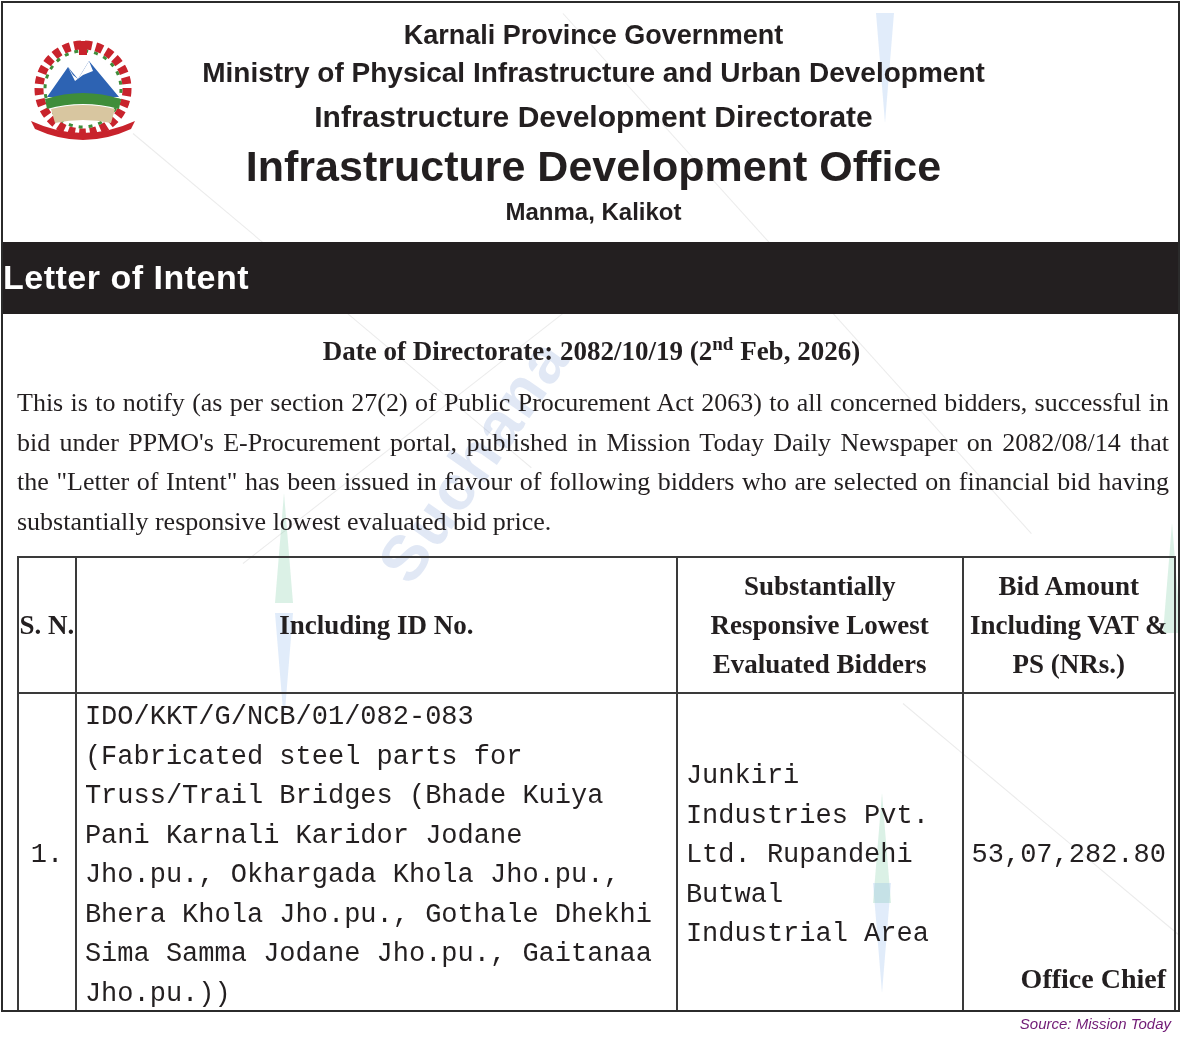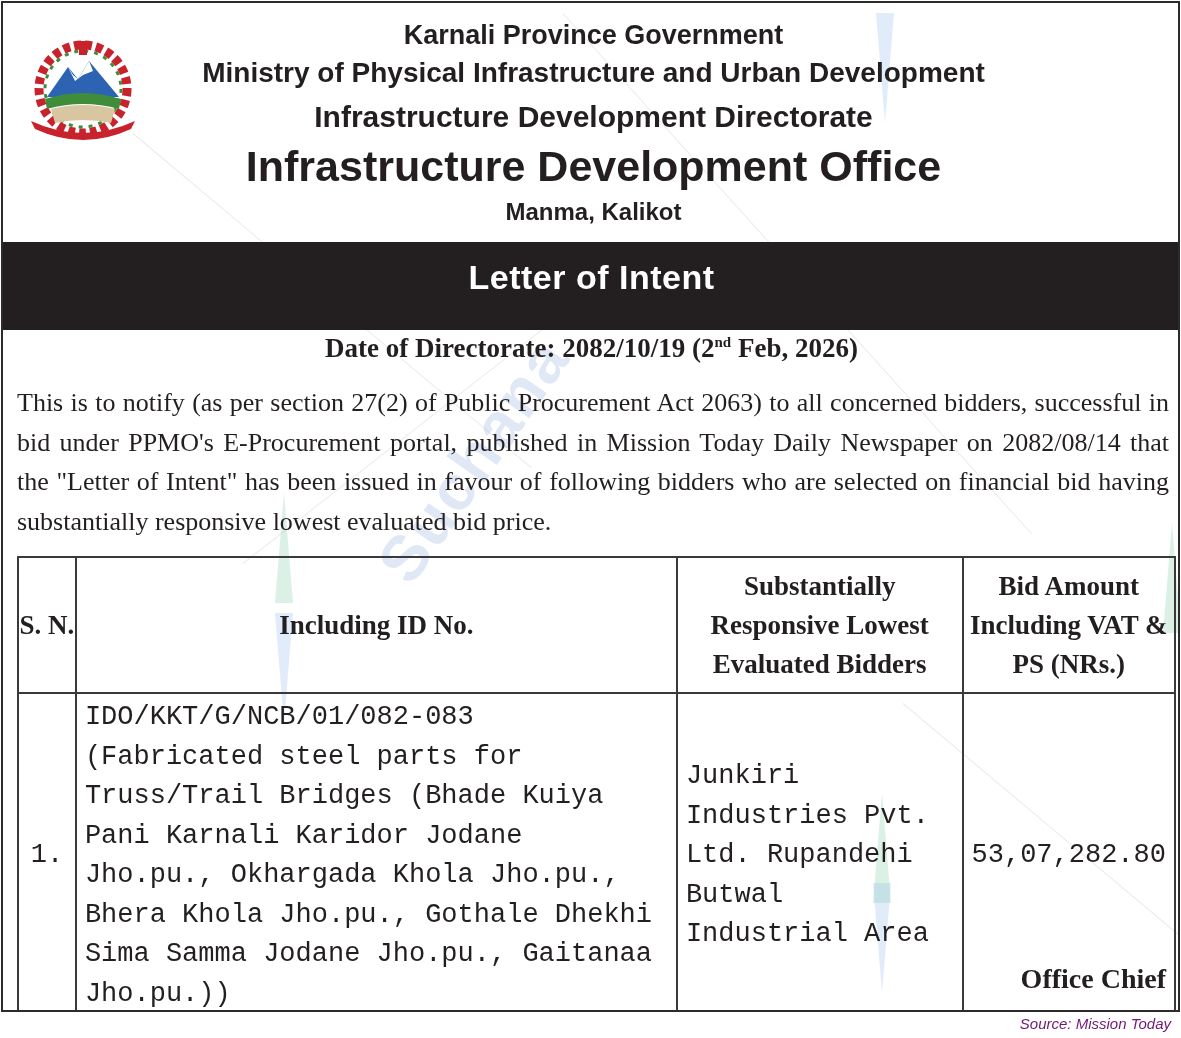--- a/index.html
+++ b/index.html
@@ -25,31 +25,31 @@
   
   .emblem { position: absolute; left: 20px; top: 36px; width: 120px; height: 104px; }
   .hdr { position: absolute; left: 0; width: 1181px; text-align: center; font-family: "Liberation Sans", sans-serif; font-weight: bold; color: #231f20; }
   .hdr-1 { top: 17px; font-size: 27px; left: 0; width: 1181px; }
   .hdr-2 { top: 54px; font-size: 28px; }
   .hdr-3 { top: 97px; font-size: 30px; }
   .hdr-4 { top: 139px; font-size: 43px; }
   .hdr-5 { top: 195px; font-size: 24px; }
 
   .banner {
-    position: absolute; left: 0; top: 239px; width: 1177px; height: 88px;
-    background: #231f20; color: #ffffff; text-align: center;
+    position: absolute; left: 0; top: 239px; width: 1177px; height: 72px;
+    background: #231f20; color: #ffffff; 
     font-family: "Liberation Sans", sans-serif; font-weight: bold; font-size: 34px;
     line-height: 71px; letter-spacing: 0.5px;
   }
 
   .pubdate {
     position: absolute; left: 0; top: 330px; width: 1177px; text-align: center;
     font-weight: bold; font-size: 27px;
   }
-  .pubdate sup { font-size: 15px; vertical-align: 10px; }
+  .pubdate sup { font-size: 19px; vertical-align: 10px; }
 
   .para {
     position: absolute; left: 14px; top: 380px; width: 1152px;
     font-size: 26px; line-height: 39.5px; text-align: justify;
   }
 
   table.bids {
     position: absolute; left: 14px; top: 553px; width: 1159px;
     border-collapse: collapse; font-size: 27px;
   }

